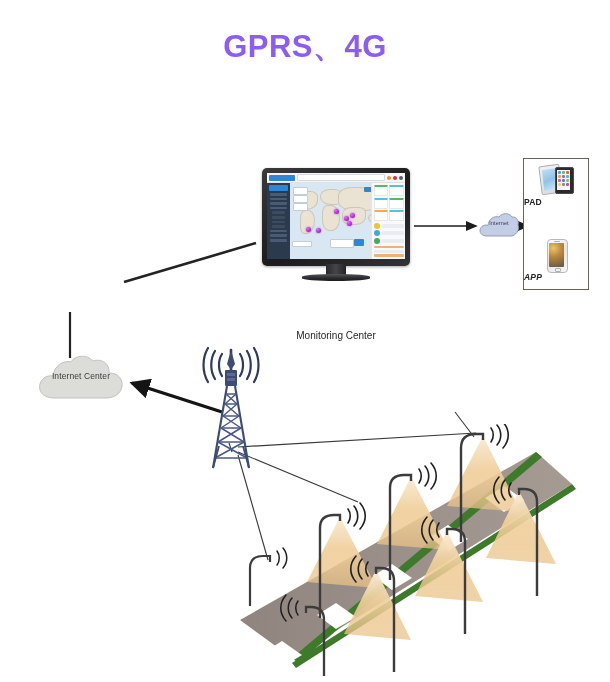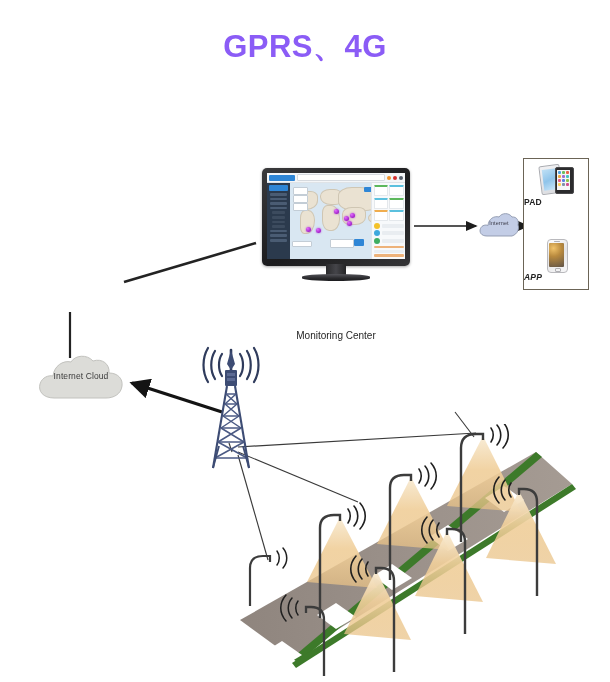--- a/index.html
+++ b/index.html
@@ -466,21 +466,21 @@
     </g>
   </svg>
 
 
   <div class="node" id="cloud-node">
     <svg class="cloud-shape" viewBox="0 0 90 48">
       <path d="M18,44 C7,44 2,37 4,30 C6,23 13,21 17,22 C18,12 27,6 35,8
                C39,1 51,0 57,7 C66,4 74,10 73,19 C82,19 87,25 86,32
                C85,40 78,44 70,44 Z" fill="#dcdcd8" stroke="#c2c2be" stroke-width="1"></path>
     </svg>
-    <div class="node-label" id="cloud-label">Internet Cloud</div>
+    <div class="node-label" id="cloud-label">Internet Center</div>
   </div>
 
   <div class="node" id="monitor-node">
     <div class="monitor-bezel">
       <div class="monitor-screen">
 
         <div class="scr-topbar">
           <div class="scr-logo"></div>
           <div class="scr-search"></div>
           <div class="scr-dot o"></div>

